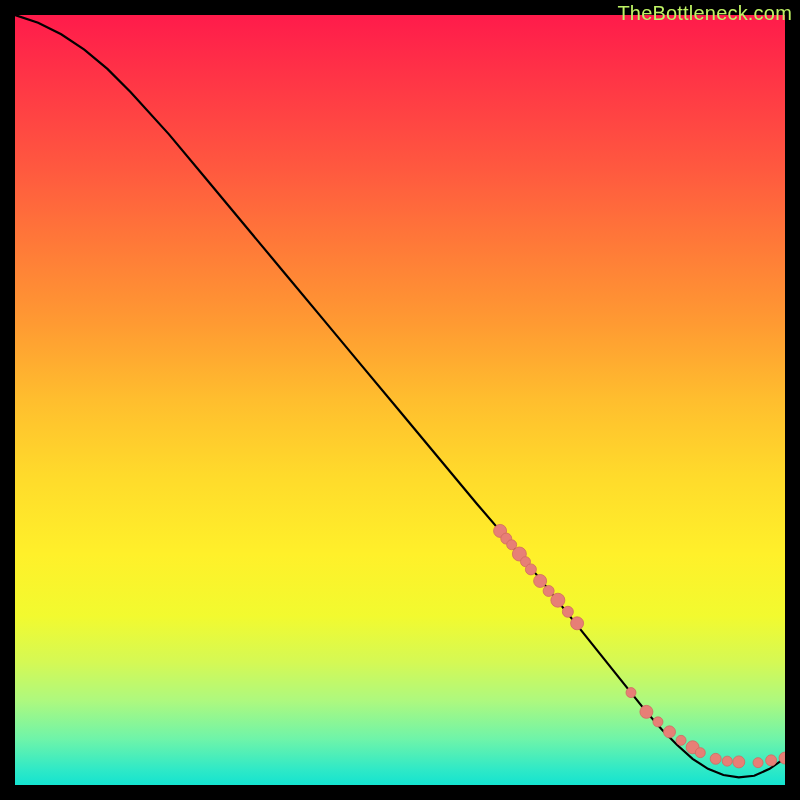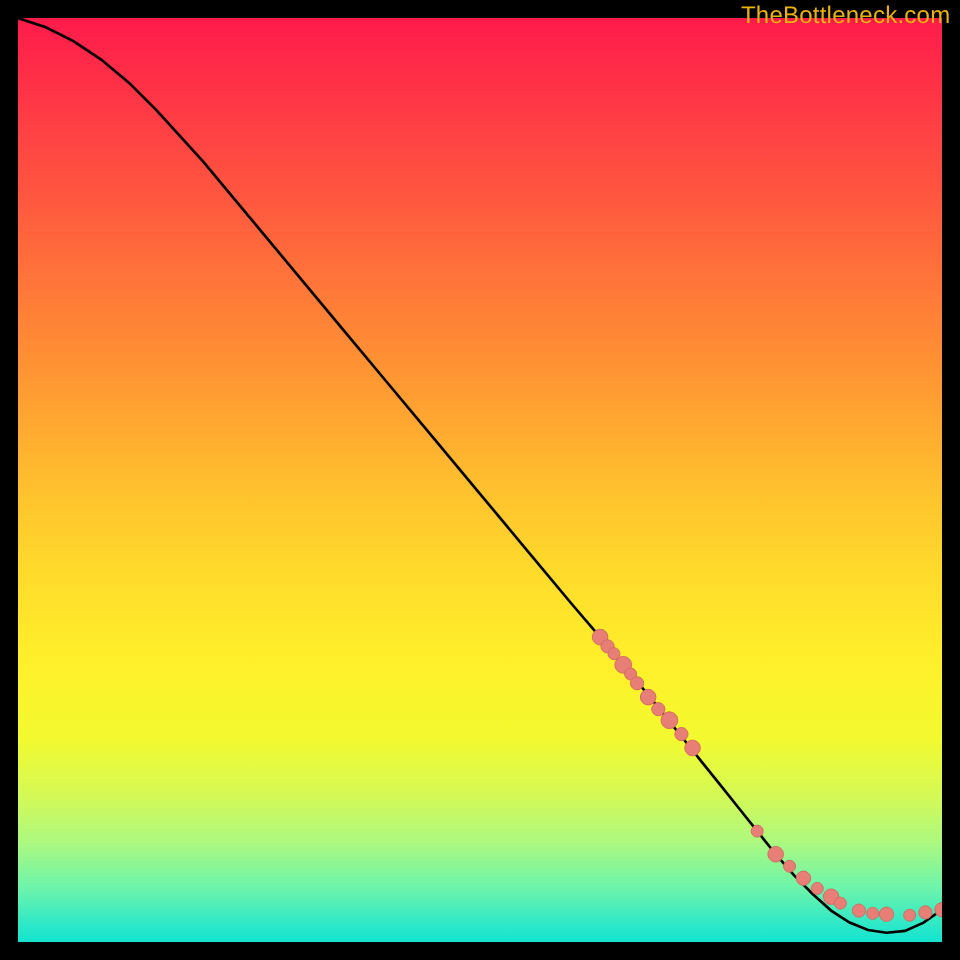--- a/index.html
+++ b/index.html
@@ -52,21 +52,21 @@
     position: absolute;
     left: 0;
     top: 0;
     width: 100%;
     height: 100%;
   }
   .watermark {
     position: absolute;
     top: 2px;
     right: 8px;
-    color: #eab308;
+    color: #bef264;
     font-size: 20px;
     font-weight: 400;
     letter-spacing: 0.2px;
     user-select: none;
   }
 </style>
 </head>
 <body>
 
 <div class="stage">

